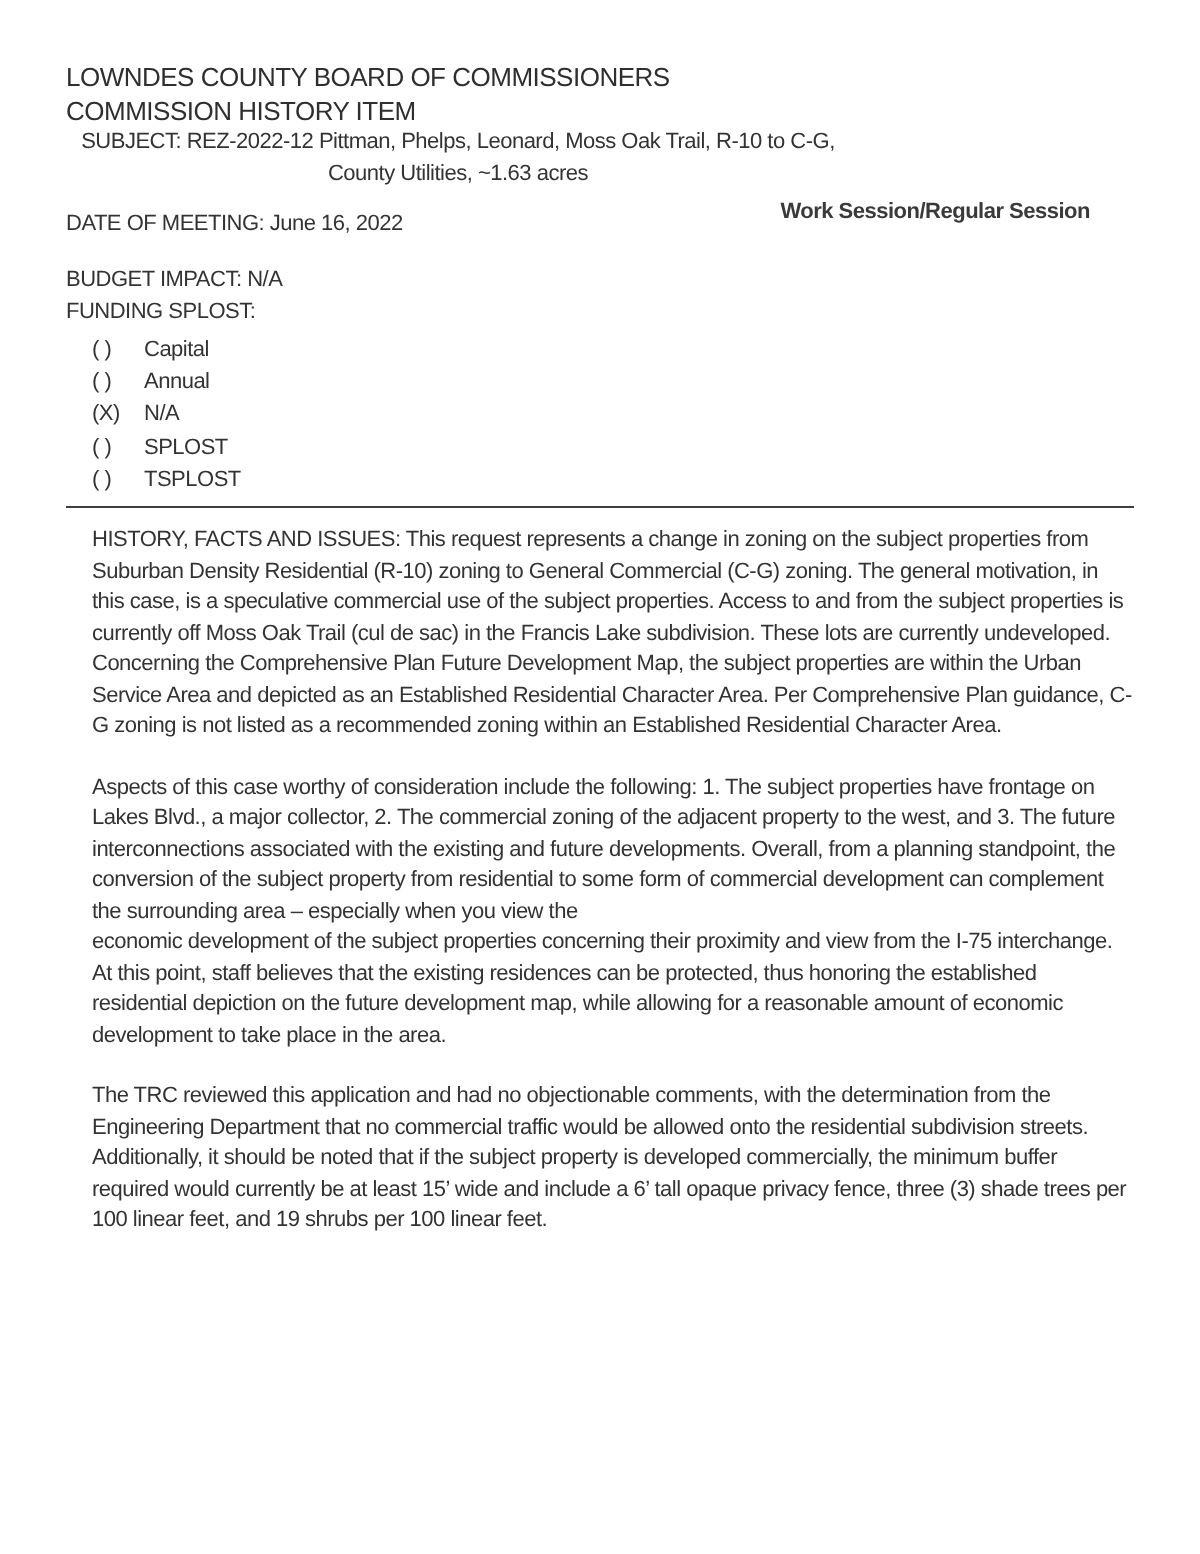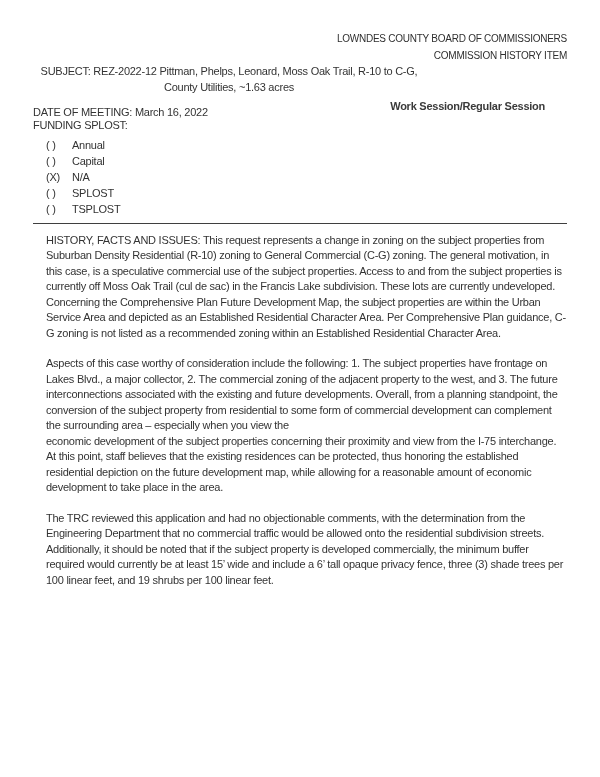--- a/index.html
+++ b/index.html
@@ -14,22 +14,22 @@
     background: #ffffff;
     box-sizing: border-box;
     padding: 30px 33px 0 33px;
     font-family: "Liberation Sans", "DejaVu Sans", sans-serif;
     color: #333333;
     font-size: 11px;
     letter-spacing: -0.25px;
     overflow: hidden;
   }
   .doc-header {
-    text-align: right;
-    font-size: 10px;
+    text-align: left;
+    font-size: 13px;
     line-height: 17px;
     color: #2f2f2f;
   }
   .subject {
     max-width: 392px;
     line-height: 15.5px;
     white-space: pre-line;
     text-align: center;
   }
   .date-row {
@@ -84,32 +84,33 @@
 <div class="page">
 
   <div class="doc-header">
     <div>LOWNDES COUNTY BOARD OF COMMISSIONERS</div>
     <div>COMMISSION HISTORY ITEM</div>
   </div>
 
   <div class="subject">SUBJECT: REZ-2022-12 Pittman, Phelps, Leonard, Moss Oak Trail, R-10 to C-G, County Utilities, ~1.63 acres</div>
 
   <div class="date-row">
-    <div>DATE OF MEETING: March 16, 2022</div>
+    <div>DATE OF MEETING: June 16, 2022</div>
     <div class="session">Work Session/Regular Session</div>
   </div>
 
+  <div class="budget">BUDGET IMPACT: N/A</div>
   <div class="funding-label">FUNDING SPLOST:</div>
 
   <ul class="funding-list">
     <li>
-      <span class="mark">(  )</span><span>Annual</span>
+      <span class="mark">(  )</span><span>Capital</span>
     </li>
     <li>
-      <span class="mark">(  )</span><span>Capital</span>
+      <span class="mark">(  )</span><span>Annual</span>
     </li>
     <li>
       <span class="mark">(X)</span><span>N/A</span>
     </li>
     <li>
       <span class="mark">(  )</span><span>SPLOST</span>
     </li>
     <li>
       <span class="mark">(  )</span><span>TSPLOST</span>
     </li>

